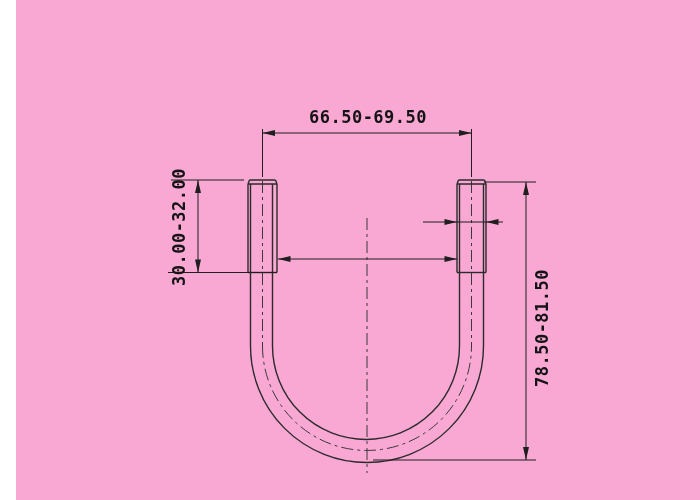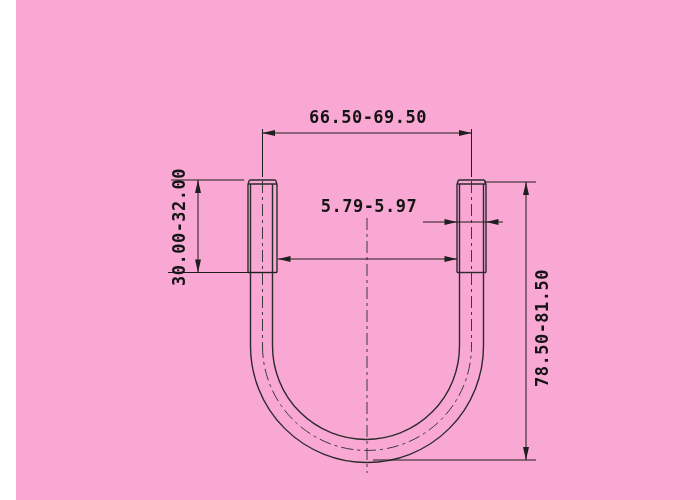--- a/index.html
+++ b/index.html
@@ -92,20 +92,19 @@
       <polygon points="441,259 428.5,256 428.5,262"></polygon>
       <polygon points="441,222 428.5,219 428.5,225"></polygon>
       <polygon points="470,222 482.5,219 482.5,225"></polygon>
       <polygon points="510,182 507,195 513,195"></polygon>
       <polygon points="510,460 507,447 513,447"></polygon>
     </g>
   </svg>
 
   <div class="dim-label" style="left:352px; top:117px;">66.50-69.50</div>
 
-  <div class="dim-label" style="left:353px; top:206px;">5.79-5.97</div>
 
 
   <div class="dim-label vertical" style="left:163px; top:227px;">30.00-32.00</div>
 
   <div class="dim-label vertical" style="left:526px; top:328px;">78.50-81.50</div>
 
 </div>
 
 </body></html>

